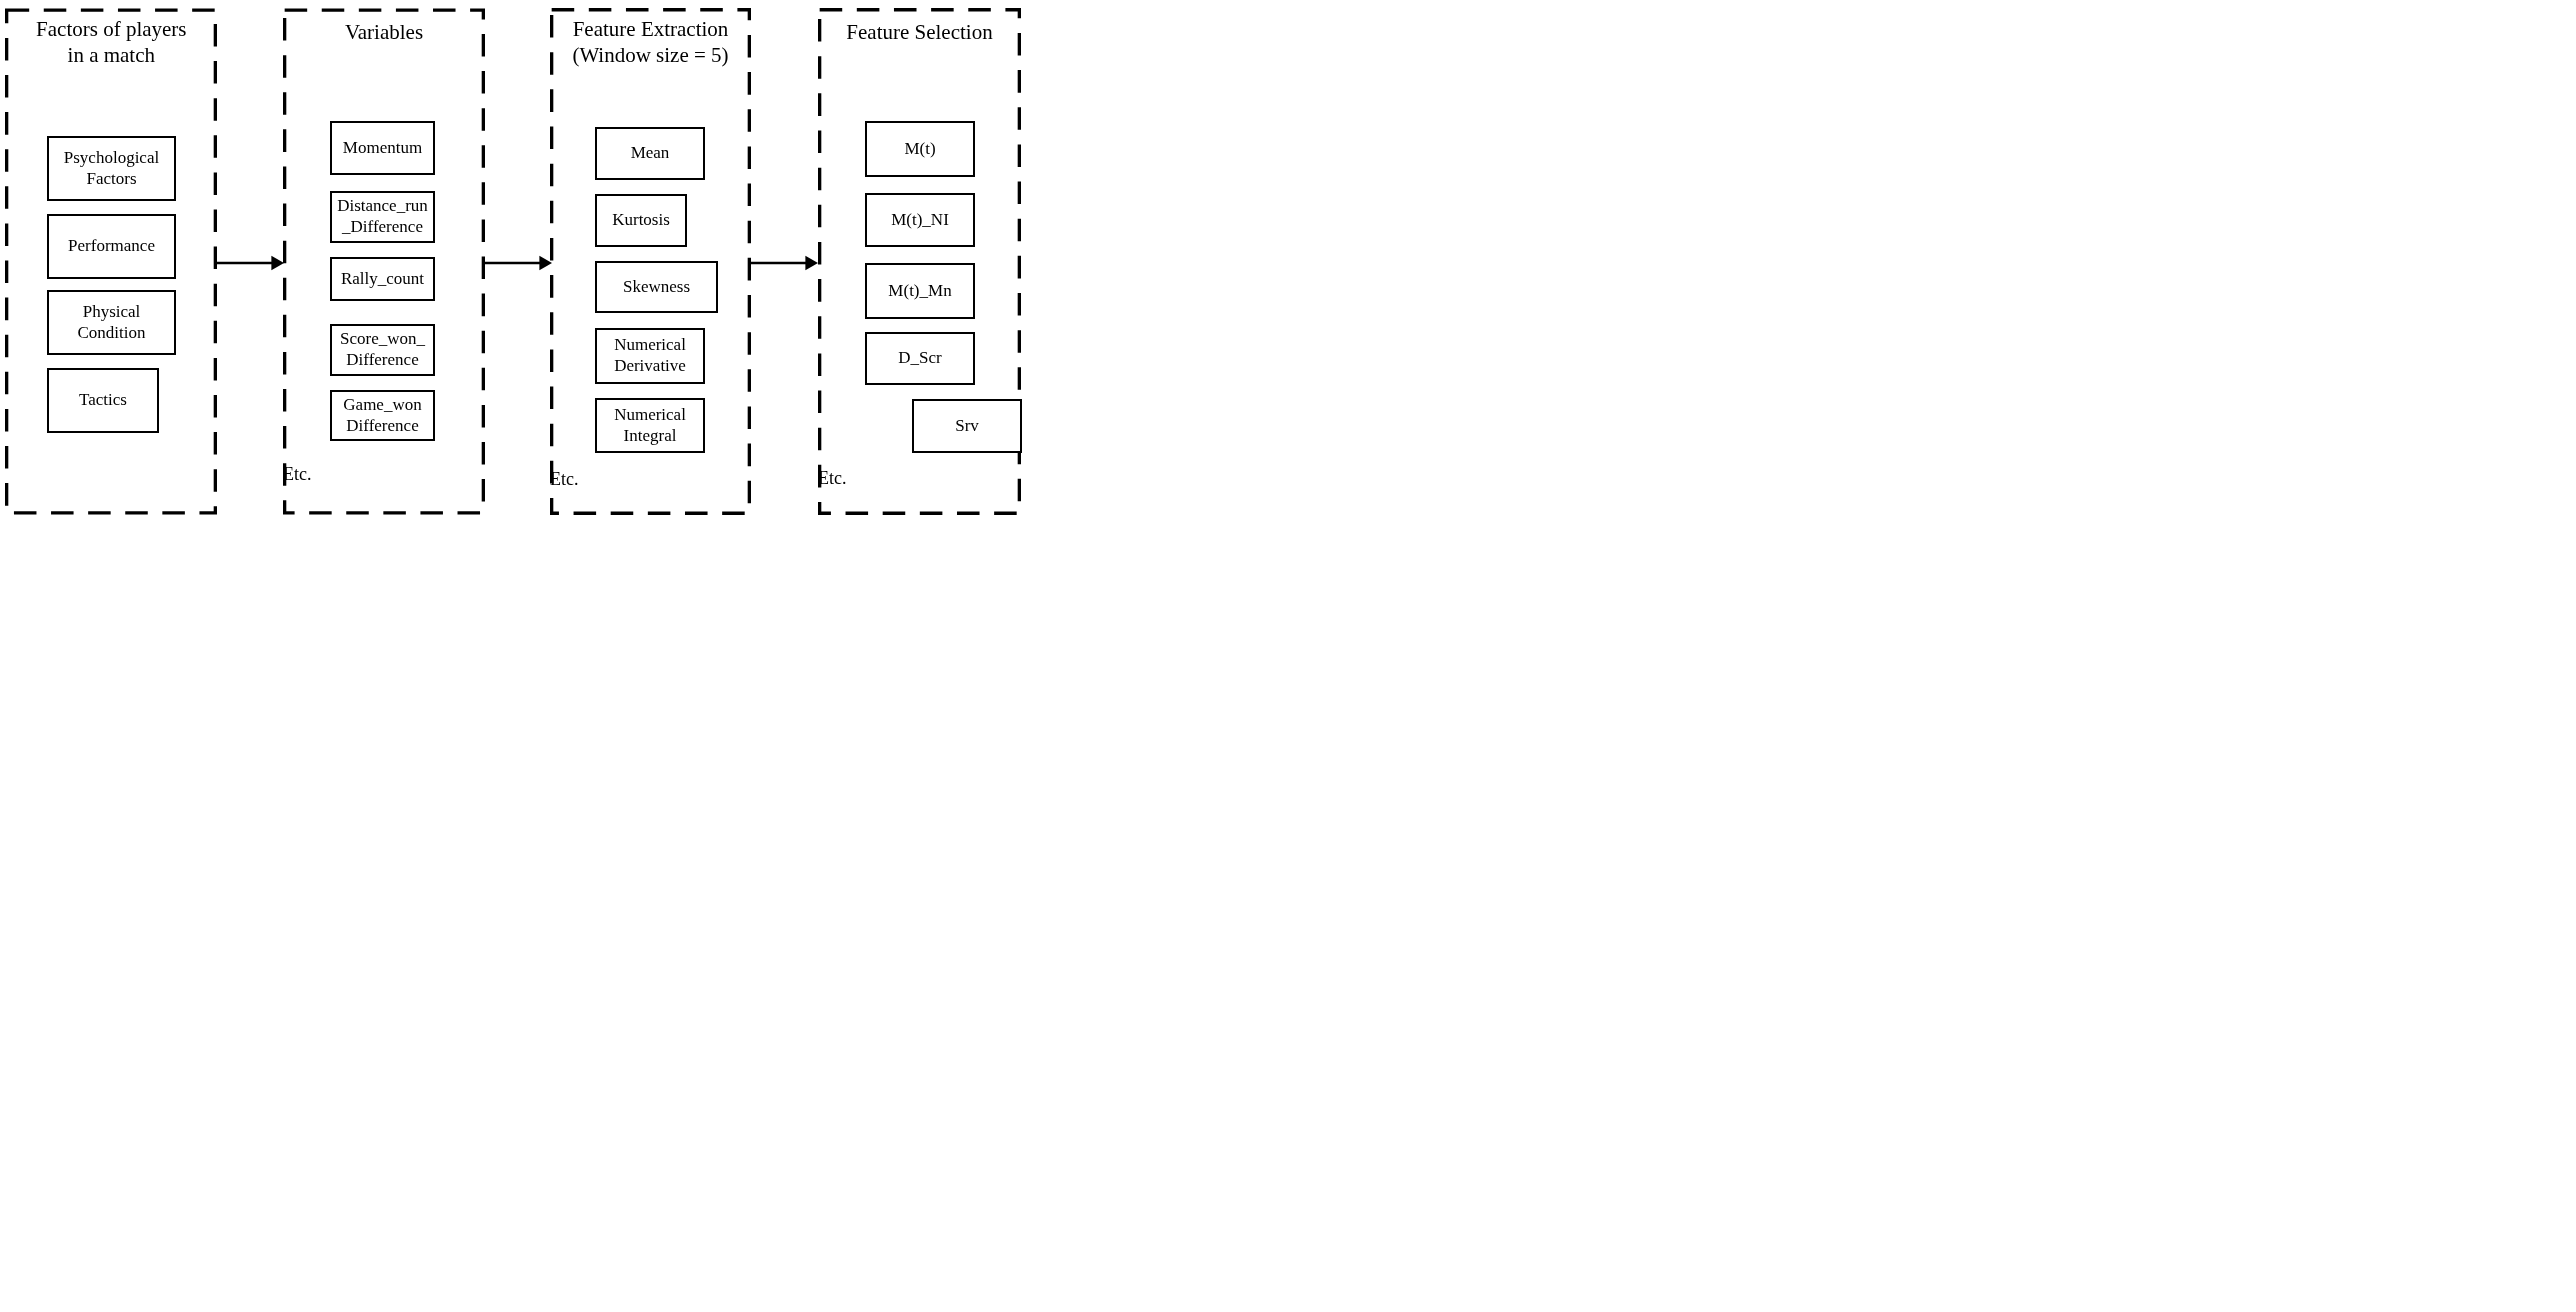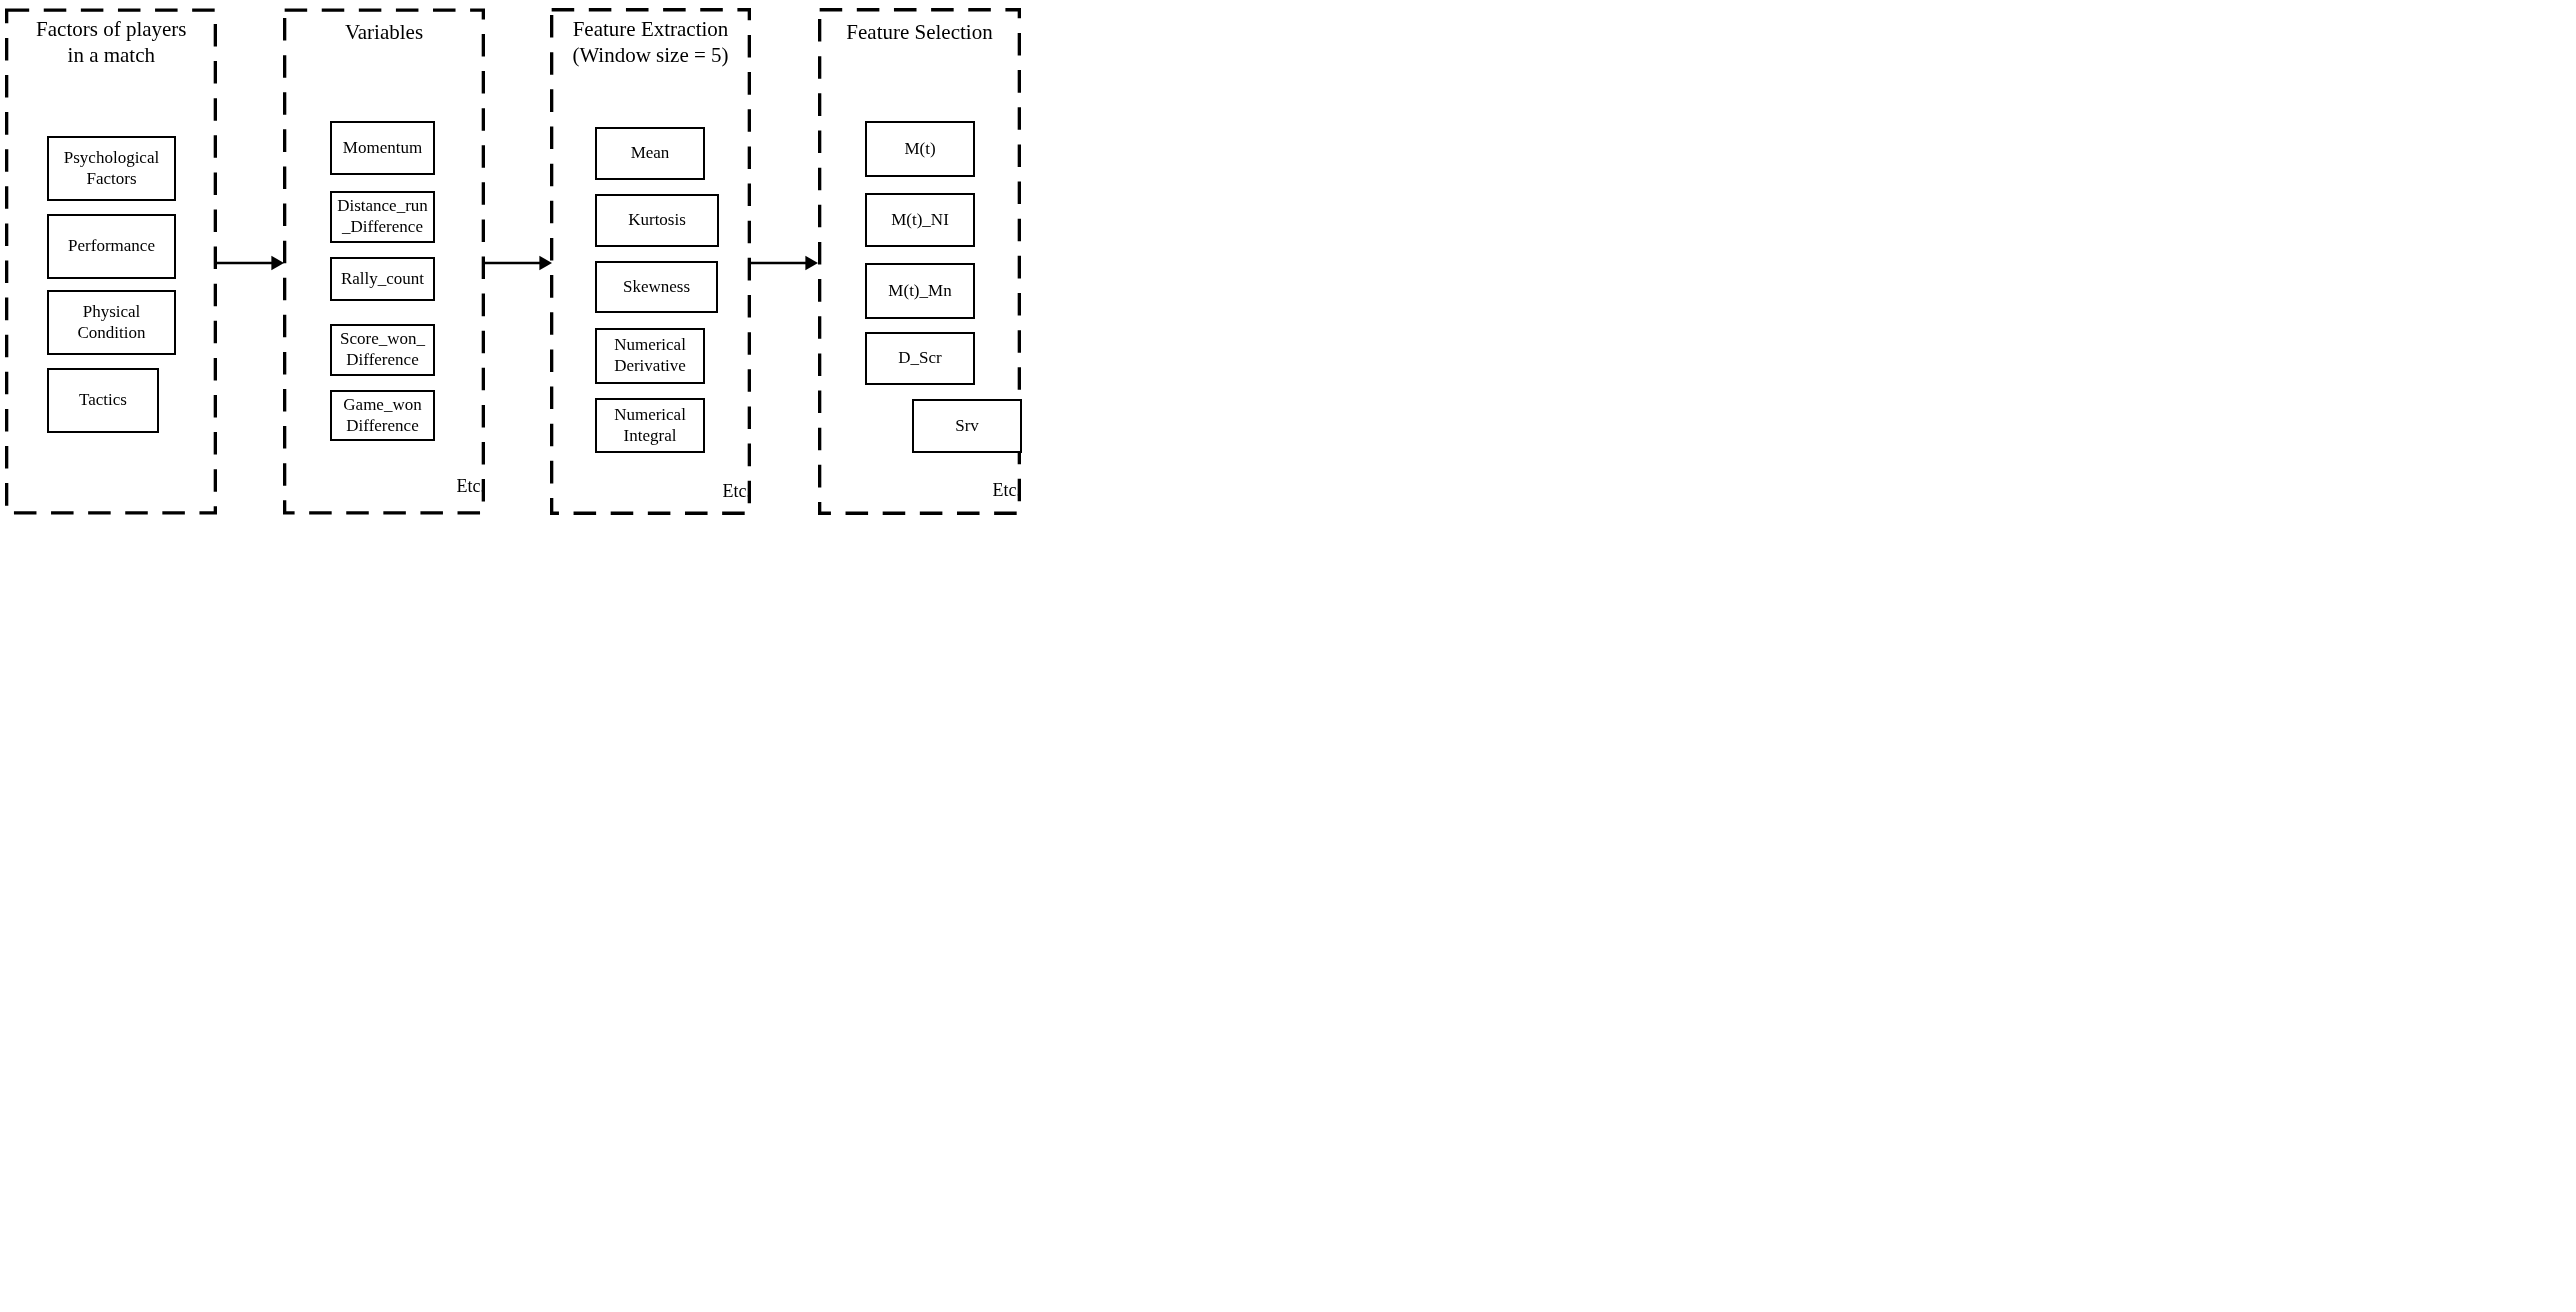--- a/index.html
+++ b/index.html
@@ -42,23 +42,22 @@
     align-items: center;
     justify-content: center;
     text-align: center;
     font-size: 17px;
     line-height: 1.22;
     white-space: pre-line;
     background: #ffffff;
   }
   .etc {
     position: absolute;
-    text-align: right;
+    text-align: left;
     font-size: 18px;
-    margin-top: 12px;
   }
   .arrow {
     position: absolute;
     width: 67px;
     height: 24px;
   }
 </style>
 </head>
 <body>
 
@@ -105,21 +104,21 @@
   </svg>
 
   <div class="col" style="left:550px;top:8px;width:201px;height:507px">
     <svg class="dashrect" viewBox="0 0 303 764">
       <rect x="2.5" y="2.5" width="298" height="759" fill="none" stroke="#000000" stroke-width="5" stroke-dasharray="34 22"></rect>
     </svg>
   </div>
   <div class="title" style="left:550px;top:16px;width:201px">Feature Extraction
 (Window size = 5)</div>
   <div class="box" style="left:595px;top:127px;width:110px;height:53px"><span>Mean</span></div>
-  <div class="box" style="left:595px;top:194px;width:124px;height:53px"><span>Kurtosis</span></div>
+  <div class="box" style="left:595px;top:194px;width:92px;height:53px"><span>Kurtosis</span></div>
   <div class="box" style="left:595px;top:261px;width:123px;height:52px"><span>Skewness</span></div>
   <div class="box" style="left:595px;top:328px;width:110px;height:56px"><span>Numerical
 Derivative</span></div>
   <div class="box" style="left:595px;top:398px;width:110px;height:55px"><span>Numerical
 Integral</span></div>
   <div class="etc" style="left:550px;top:469px;width:201px">Etc.</div>
 
   <svg class="arrow" style="left:751px;top:251px" viewBox="0 0 101 36">
     <line x1="0" y1="18" x2="83" y2="18" stroke="#000000" stroke-width="3.4"></line>
     <polygon points="82,7 101,18 82,29" fill="#000000"></polygon>

